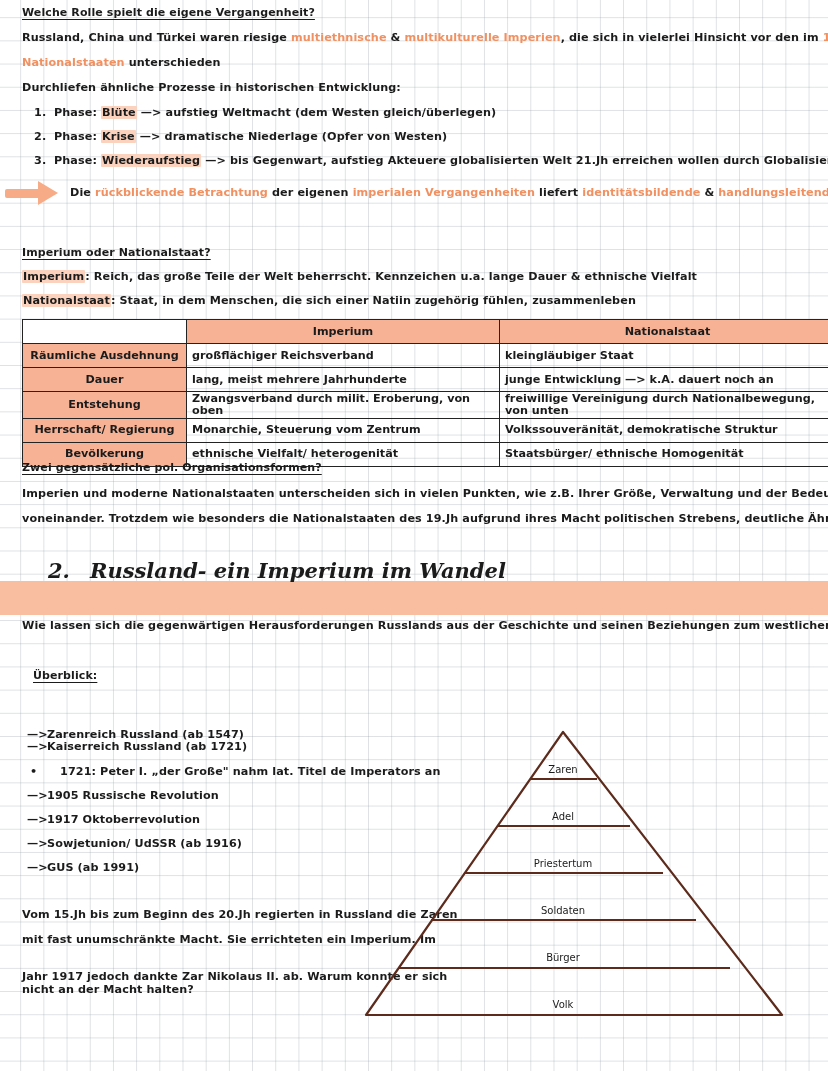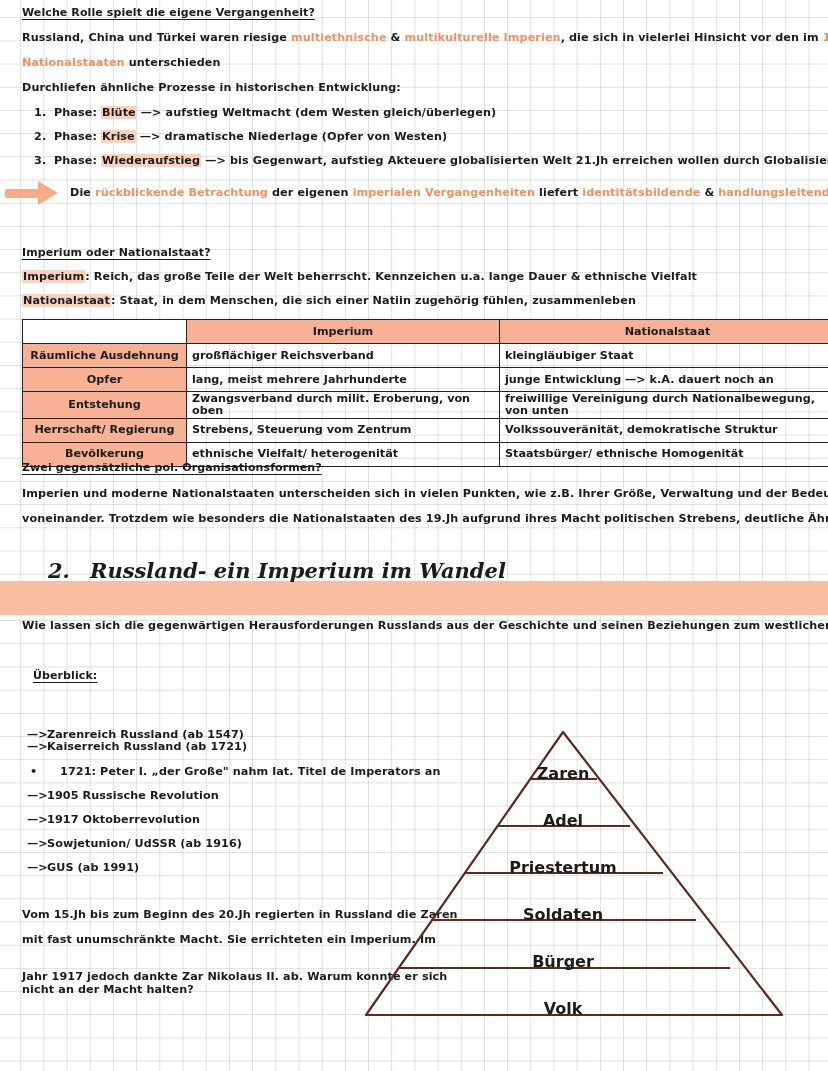--- a/index.html
+++ b/index.html
@@ -133,22 +133,22 @@
   
   .pyramid {
     position: absolute;
     left: 340px;
     top: 720px;
     width: 470px;
     height: 310px;
   }
   .pyr-label {
     position: absolute;
-    font-size: 16px;
-    font-weight: 700;
+    font-size: 10px;
+    font-weight: 400;
     color: #1b1b1b;
     white-space: nowrap;
     transform: translateX(-50%);
   }
 </style>
 </head>
 <body>
 
 <div class="page">
 
@@ -201,32 +201,32 @@
       <td class="blank rowhead"></td>
       <td class="colhead cell-imp">Imperium</td>
       <td class="colhead cell-nat">Nationalstaat</td>
     </tr>
     <tr>
       <td class="rowhead">Räumliche Ausdehnung</td>
       <td class="cell-imp">großflächiger Reichsverband</td>
       <td class="cell-nat">kleingläubiger Staat</td>
     </tr>
     <tr>
-      <td class="rowhead">Opfer</td>
+      <td class="rowhead">Dauer</td>
       <td class="cell-imp">lang, meist mehrere Jahrhunderte</td>
       <td class="cell-nat">junge Entwicklung —&gt; k.A. dauert noch an</td>
     </tr>
     <tr>
       <td class="rowhead">Entstehung</td>
       <td class="cell-imp">Zwangsverband durch milit. Eroberung, von oben</td>
       <td class="cell-nat">freiwillige Vereinigung durch Nationalbewegung, von unten</td>
     </tr>
     <tr>
       <td class="rowhead">Herrschaft/ Regierung</td>
-      <td class="cell-imp">Strebens, Steuerung vom Zentrum</td>
+      <td class="cell-imp">Monarchie, Steuerung vom Zentrum</td>
       <td class="cell-nat">Volkssouveränität, demokratische Struktur</td>
     </tr>
     <tr>
       <td class="rowhead">Bevölkerung</td>
       <td class="cell-imp">ethnische Vielfalt/ heterogenität</td>
       <td class="cell-nat">Staatsbürger/ ethnische Homogenität</td>
     </tr>
   </tbody>
     </table>
 

